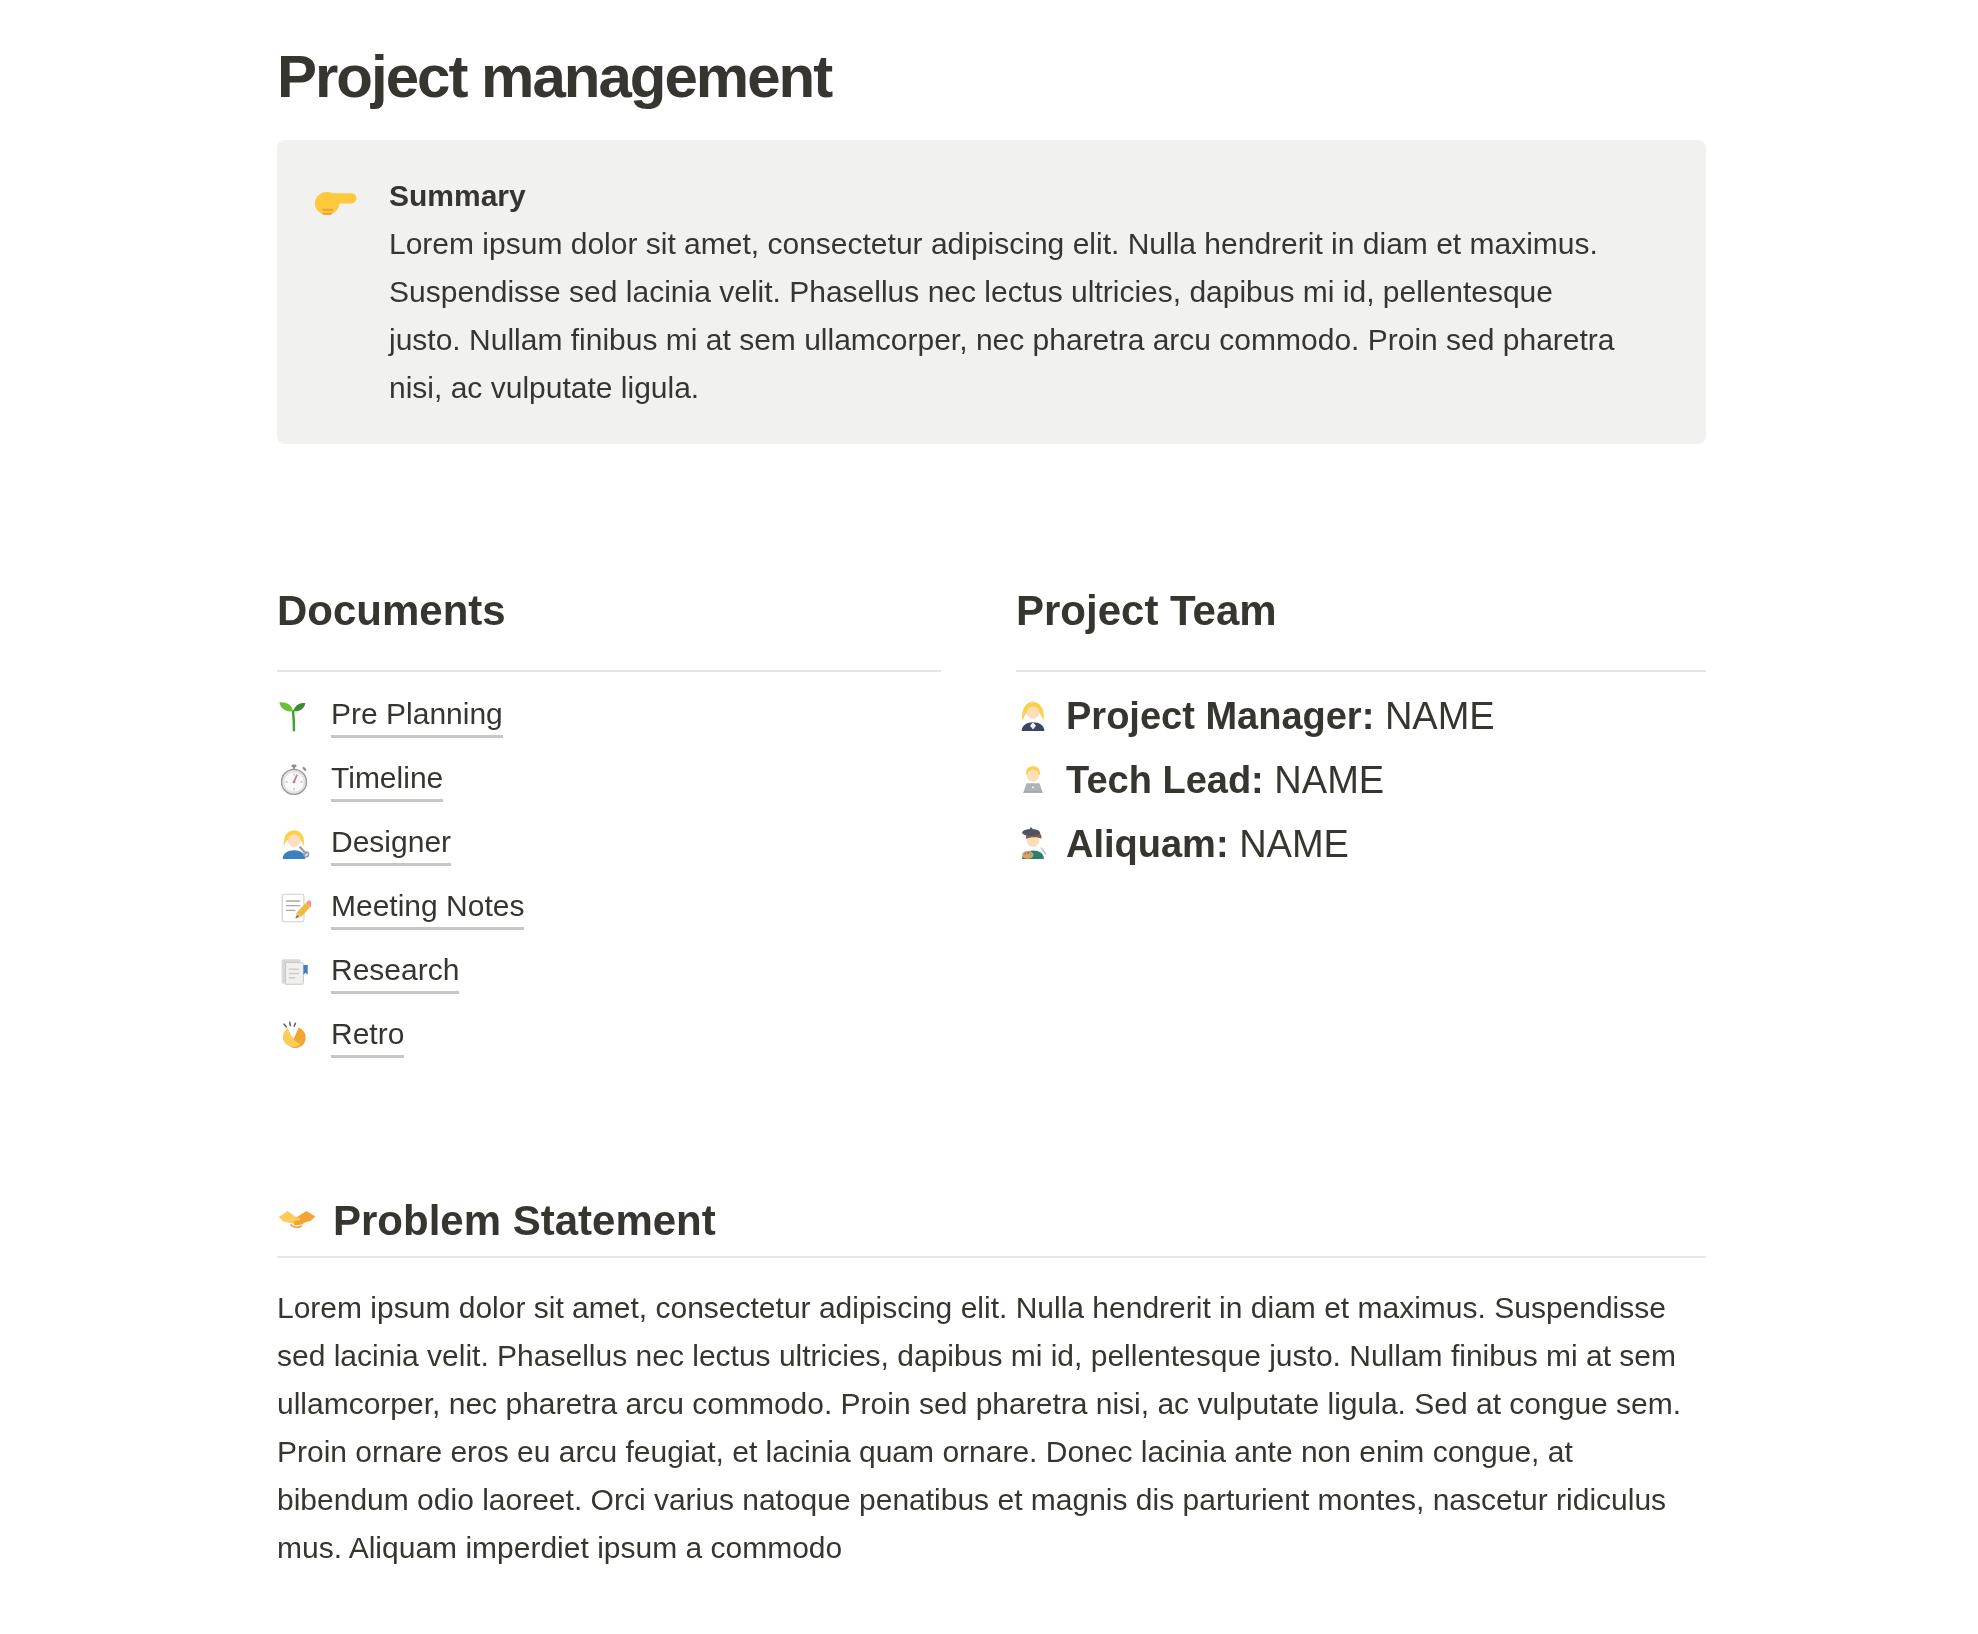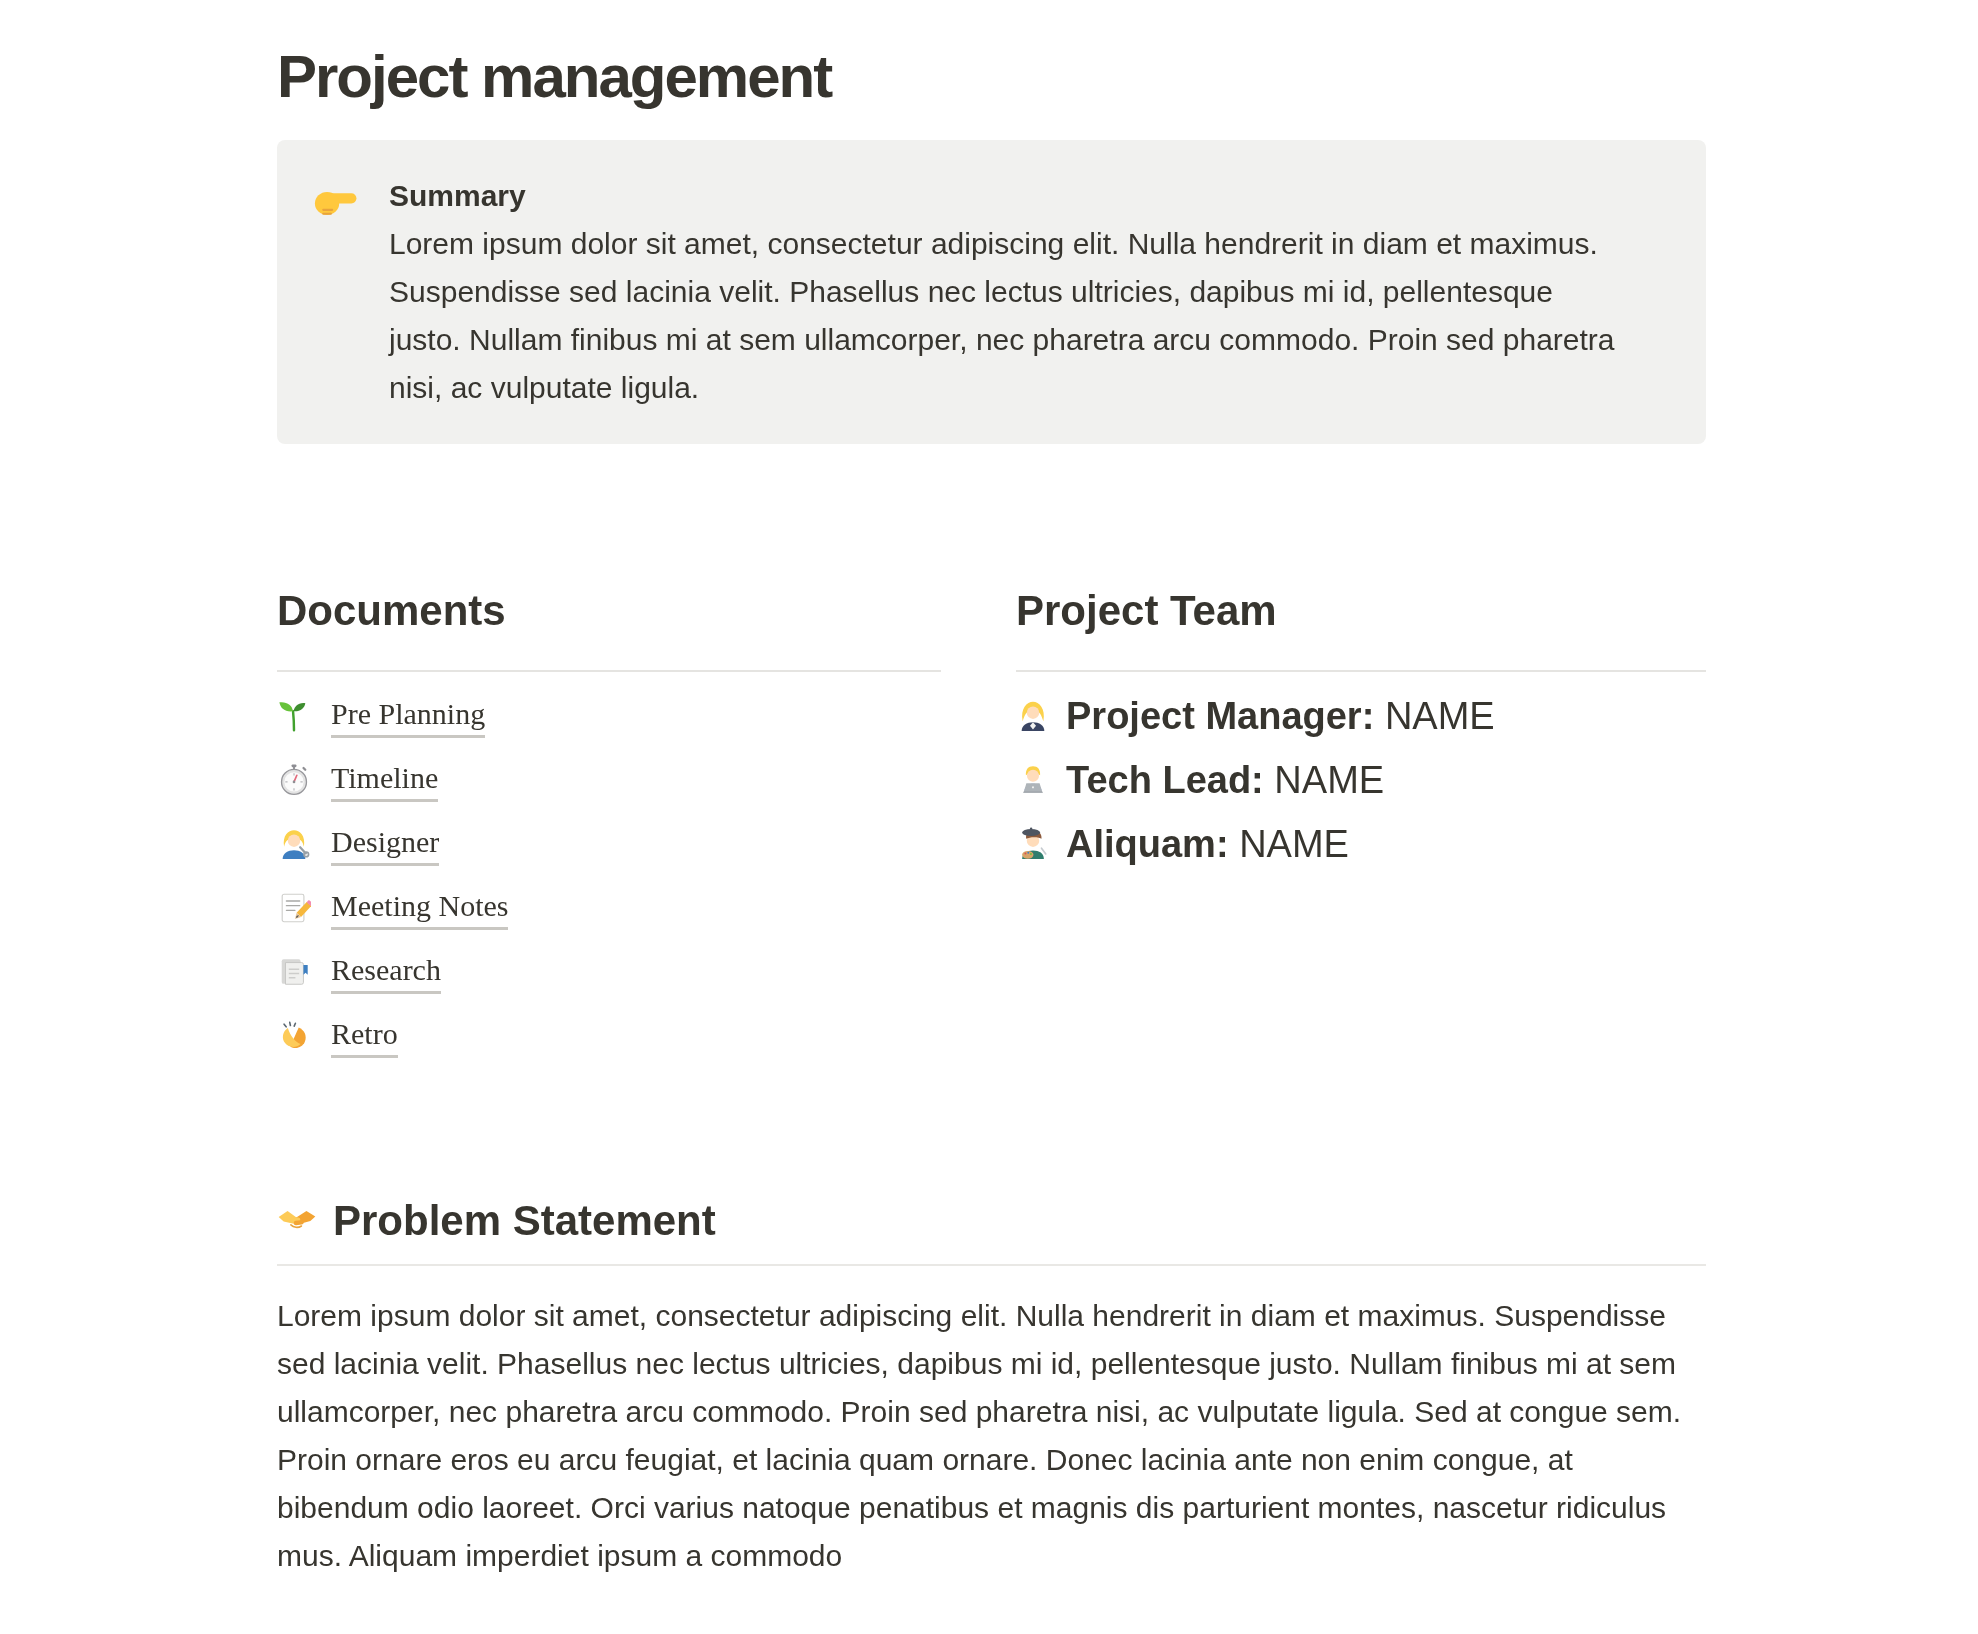--- a/index.html
+++ b/index.html
@@ -59,35 +59,34 @@
     gap: 20px;
   }
   .doc-item .icon, .team-item .icon { width: 34px; height: 34px; flex: none; }
   .team-item { gap: 16px; }
   .doc-link {
     font-size: 30px;
     line-height: 40px;
     border-bottom: 3px solid #C9C7C2;
     padding-bottom: 1px;
     cursor: pointer;
-    font-family: Liberation Serif, serif;
   }
   .team-text { font-size: 38px; line-height: 40px; }
   .team-role { font-weight: 700; }
   
   .problem-section { margin-top: 126px; }
   .problem-heading {
     display: flex;
     align-items: center;
     gap: 16px;
     font-size: 42px;
     line-height: 54px;
     font-weight: 700;
     margin: 0;
-    padding-bottom: 16px;
+    padding-bottom: 8px;
     border-bottom: 2px solid #E9E8E5;
   }
   .problem-heading .icon { width: 40px; height: 40px; flex: none; }
   .problem-body {
     margin-top: 26px;
     font-size: 30px;
     line-height: 48px;
   }
   .icon svg { width: 100%; height: 100%; display: block; }
 </style>

